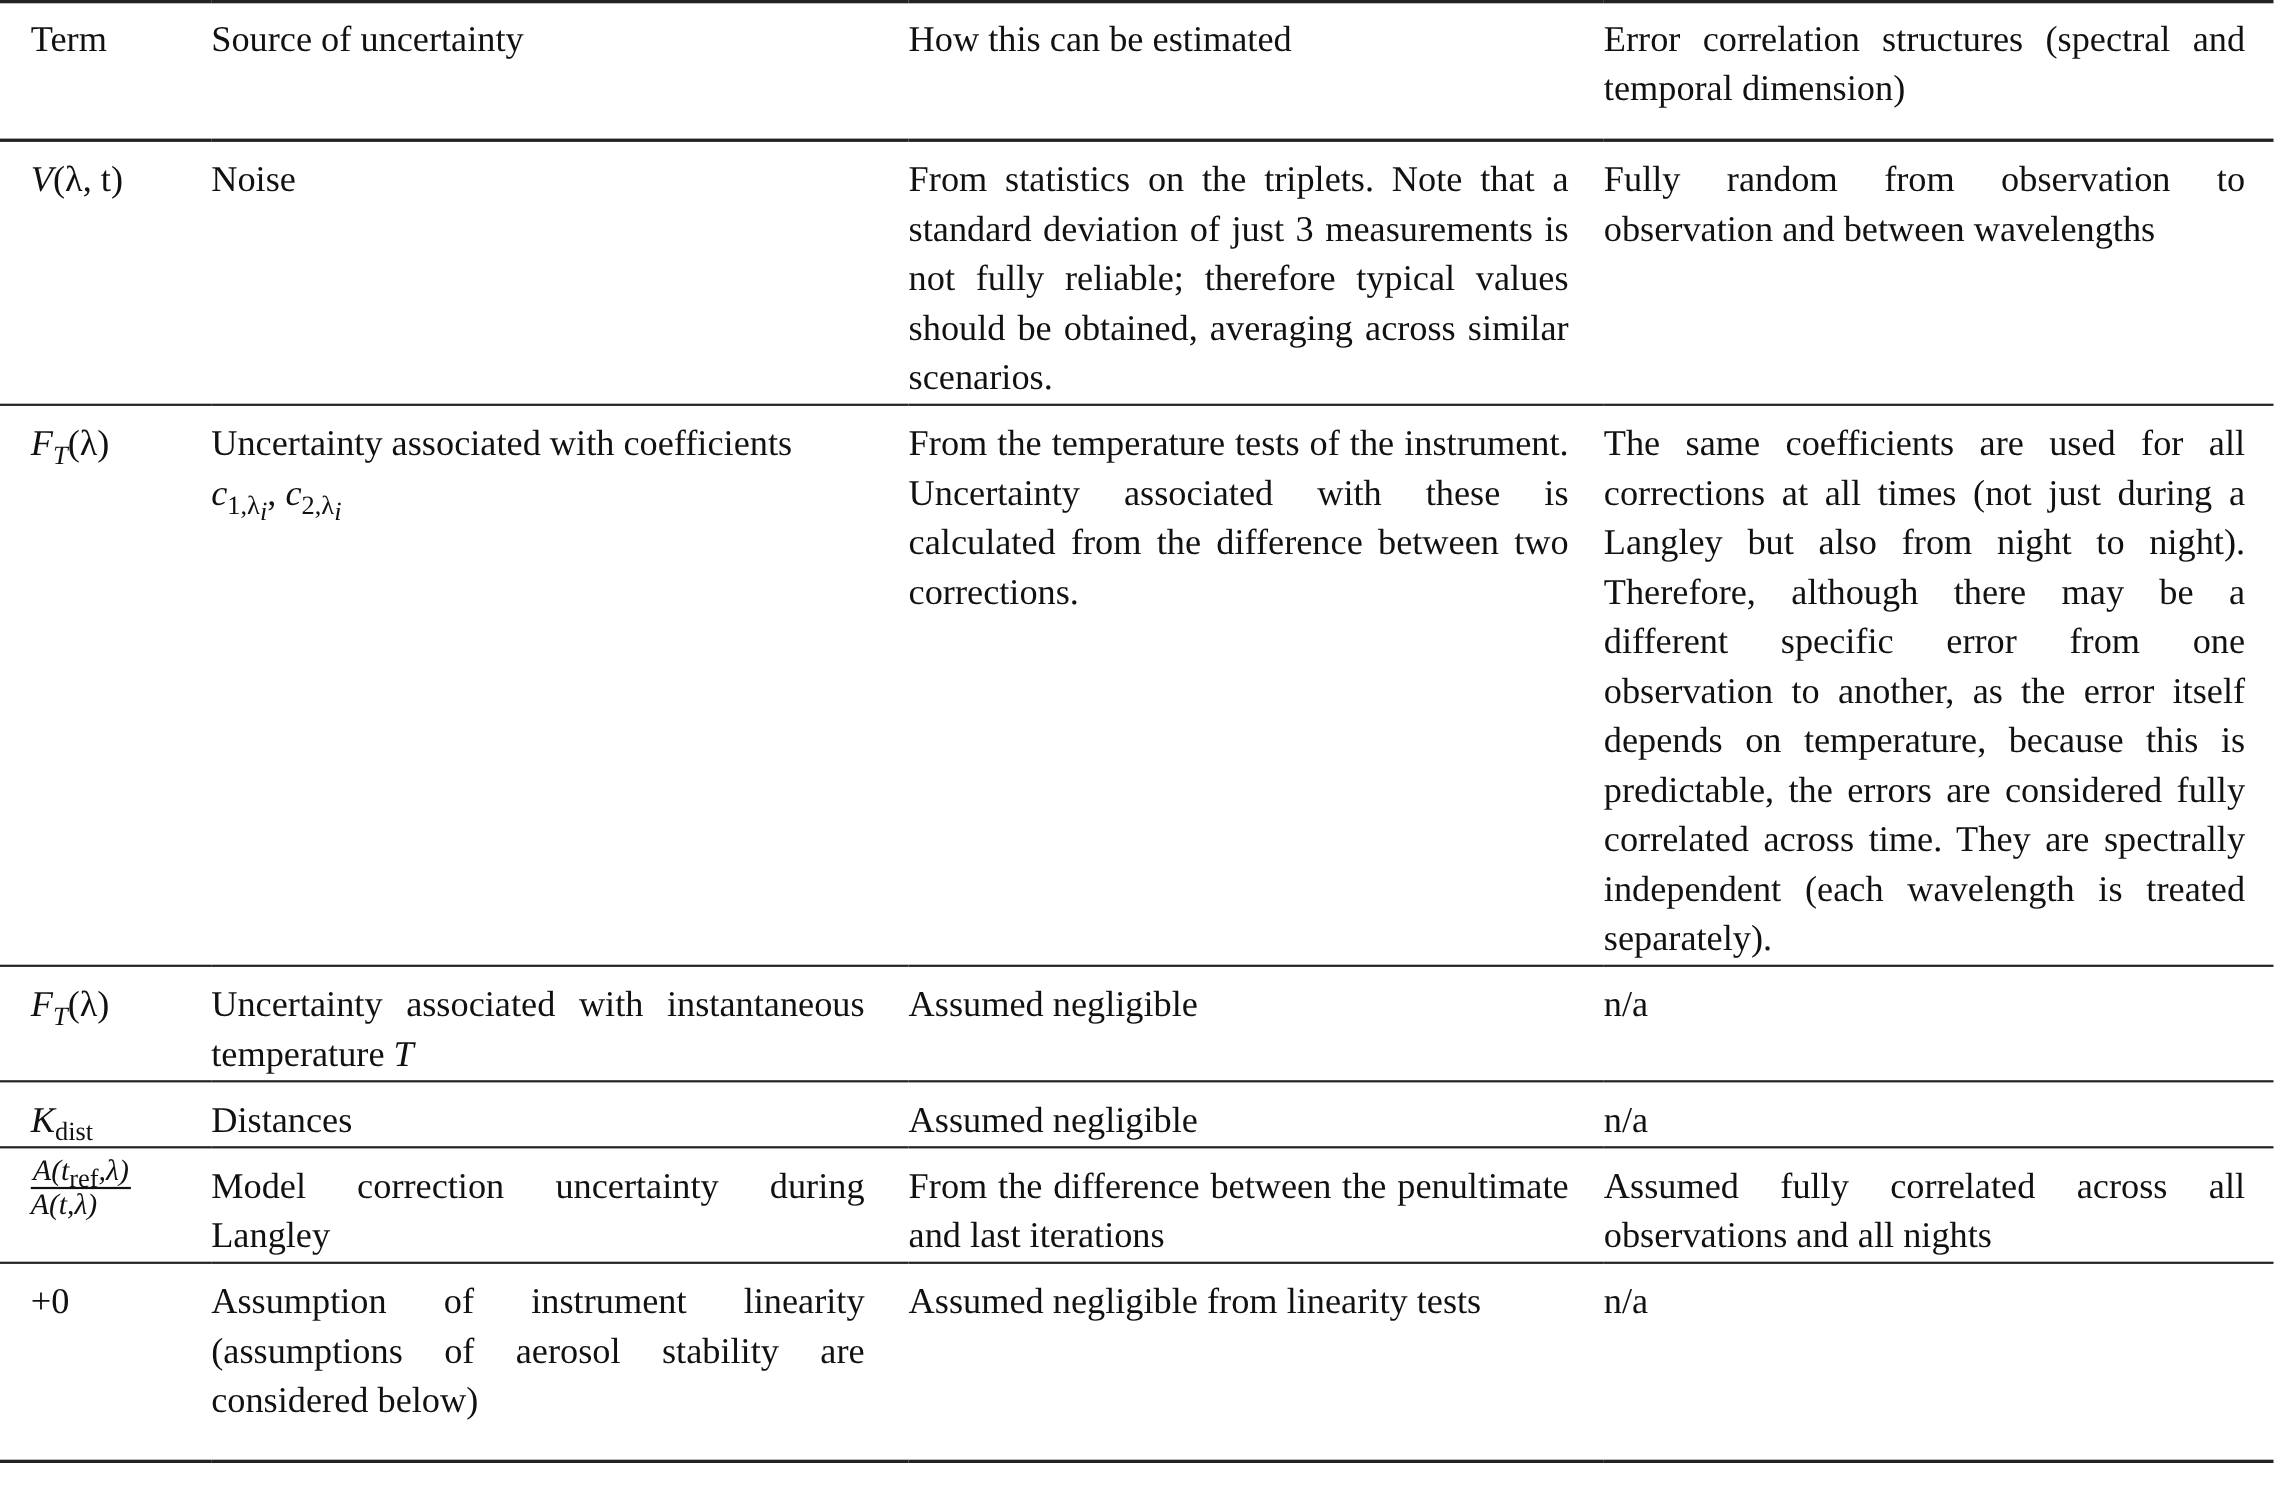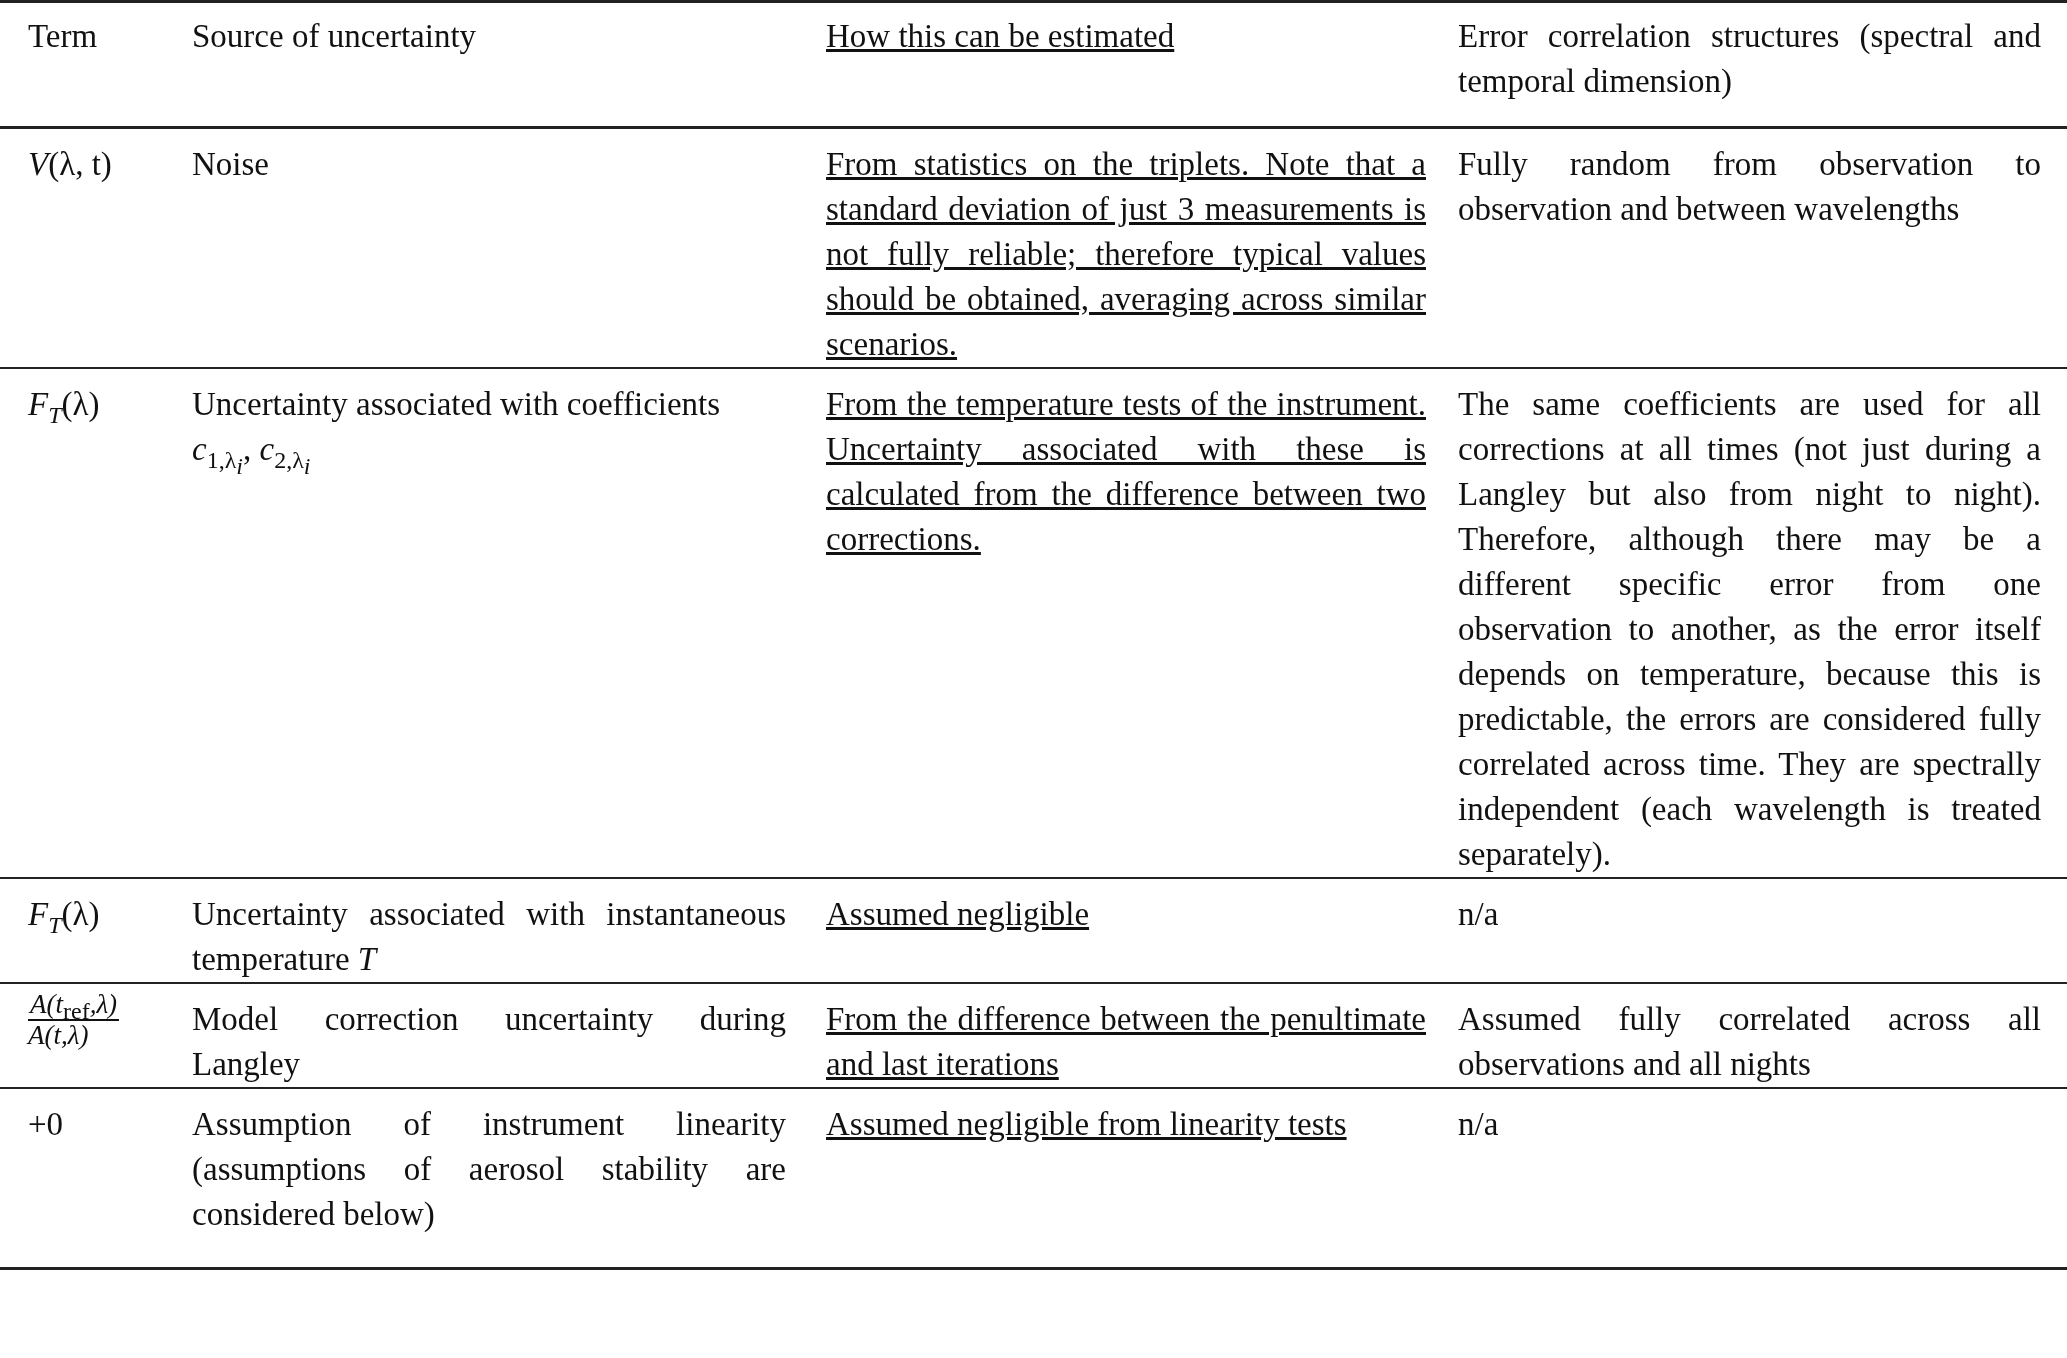--- a/index.html
+++ b/index.html
@@ -10,21 +10,21 @@
   thead tr { border-top:3px solid #222; border-bottom:3px solid #222; }
   tbody tr { border-bottom:2px solid #222; }
   tbody tr:last-child { border-bottom:3px solid #222; }
   th, td { vertical-align:top; text-align:left; font-weight:normal; font-size:33px; line-height:45px; padding:0; }
   th { padding-top:11px; padding-bottom:22px; }
   td { padding-top:13px; }
   td.c1, th.c1 { padding-left:28px;margin-left:16px; }
   td.c4, th.c4 { padding-right:26px; }
   .just { text-align:justify; }
   td.c2 .inner, th.c2 .inner { padding-right:40px; }
-  td.c3 .inner, th.c3 .inner { padding-right:32px;text-decoration:underline; }
+  td.c3 .inner, th.c3 .inner { padding-right:32px; }
   .math { font-style:italic; }
   .frac { display:inline-flex; flex-direction:column; align-items:flex-start; font-size:27px; line-height:27px; vertical-align:middle; margin-top:-6px; }
   .frac .num { border-bottom:2px solid #111; padding:0 2px 1px 2px; }
   .frac .den { padding-top:1px; }
   sub { font-size:24px; line-height:0; }
   .up { font-style:normal; }
   tr.r1 td { height:206px; } tr.r2 td { height:462px; } tr.r3 td { height:58px; }
   tr.r4 td { height:40px; } tr.r5 td { height:63px; } tr.r6 td { height:165px; }
 </style>
 </head>
@@ -76,20 +76,30 @@
     <tr class="r3">
       <td class="c1"><span class="math"><span>F</span><sub>T</sub><span class="up">(λ)</span></span></td>
       <td class="c2">
           <div class="inner just"><span>Uncertainty associated with instantaneous temperature</span> <span class="math">T</span></div>
         </td>
       <td class="c3">
           <div class="inner">Assumed negligible</div>
         </td>
       <td class="c4">n/a</td>
     </tr>
+    <tr class="r4">
+      <td class="c1"><span class="math"><span>K</span><sub class="up">dist</sub></span></td>
+      <td class="c2">
+          <div class="inner">Distances</div>
+        </td>
+      <td class="c3">
+          <div class="inner">Assumed negligible</div>
+        </td>
+      <td class="c4">n/a</td>
+    </tr>
     <tr class="r5">
       <td class="c1"><span class="frac math">
             <span class="num"><span>A(t</span><sub class="up">ref</sub><span>,λ)</span></span>
             <span class="den">A(t,λ)</span>
           </span></td>
       <td class="c2">
           <div class="inner just">Model correction uncertainty during Langley</div>
         </td>
       <td class="c3">
           <div class="inner just">From the difference between the penultimate and last iterations</div>

